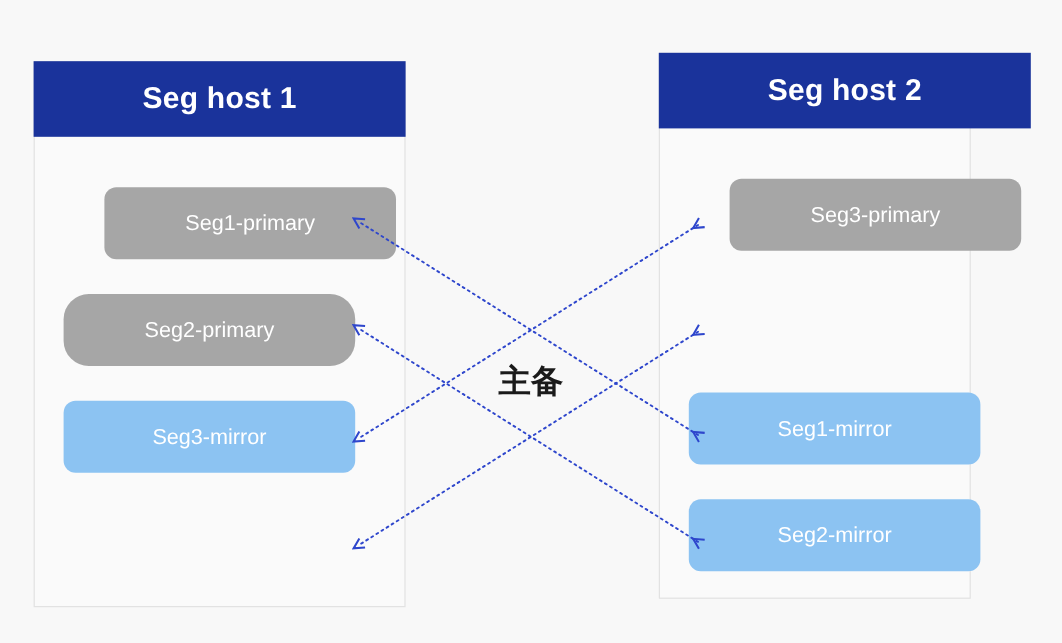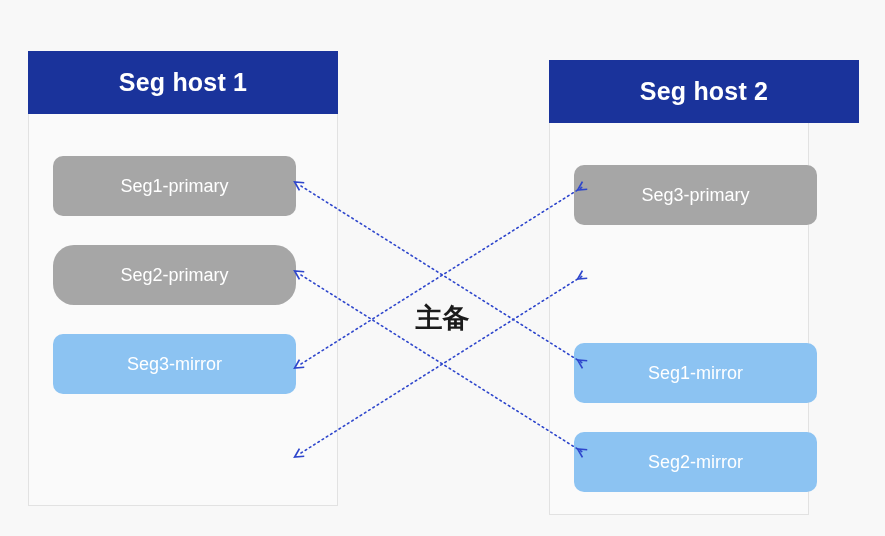--- a/index.html
+++ b/index.html
@@ -21,21 +21,21 @@
   }
 
   
   .panel {
     position: absolute;
     background: #fafafa;
     border: 1px solid #e2e2e2;
     box-sizing: border-box;
   }
   #panel-left  { left: 28px;  top: 51px; width: 310px; height: 455px; padding-left: 40px; }
-  #panel-right { left: 549px; top: 60px; width: 260px; height: 455px; text-decoration: underline; }
+  #panel-right { left: 549px; top: 44px; width: 260px; height: 455px; text-decoration: underline; }
 
   .panel-header {
     position: absolute;
     left: -1px;
     top: -1px;
     width: 310px;
     height: 63px;
     background: #1a339b;
     color: #ffffff;
     display: flex;
@@ -58,21 +58,21 @@
     justify-content: center;
     color: #ffffff;
     font-size: 18px;
     font-weight: 400;
     box-sizing: border-box;
   }
   .seg-primary { background: #a6a6a6; }
   .seg-mirror  { background: #8cc3f2; }
 
   
-  .slot-1 { top: 104px; }
+  .slot-1 { top: 104px; margin-left: 34px; }
   .slot-2 { top: 193px; border-radius: 21px; }
   .slot-3 { top: 282px; }
   .slot-4 { top: 371px; }
   .box-col { left: 24px; }
 
   
   #arrow-layer {
     position: absolute;
     left: 0; top: 0;
     width: 885px;

